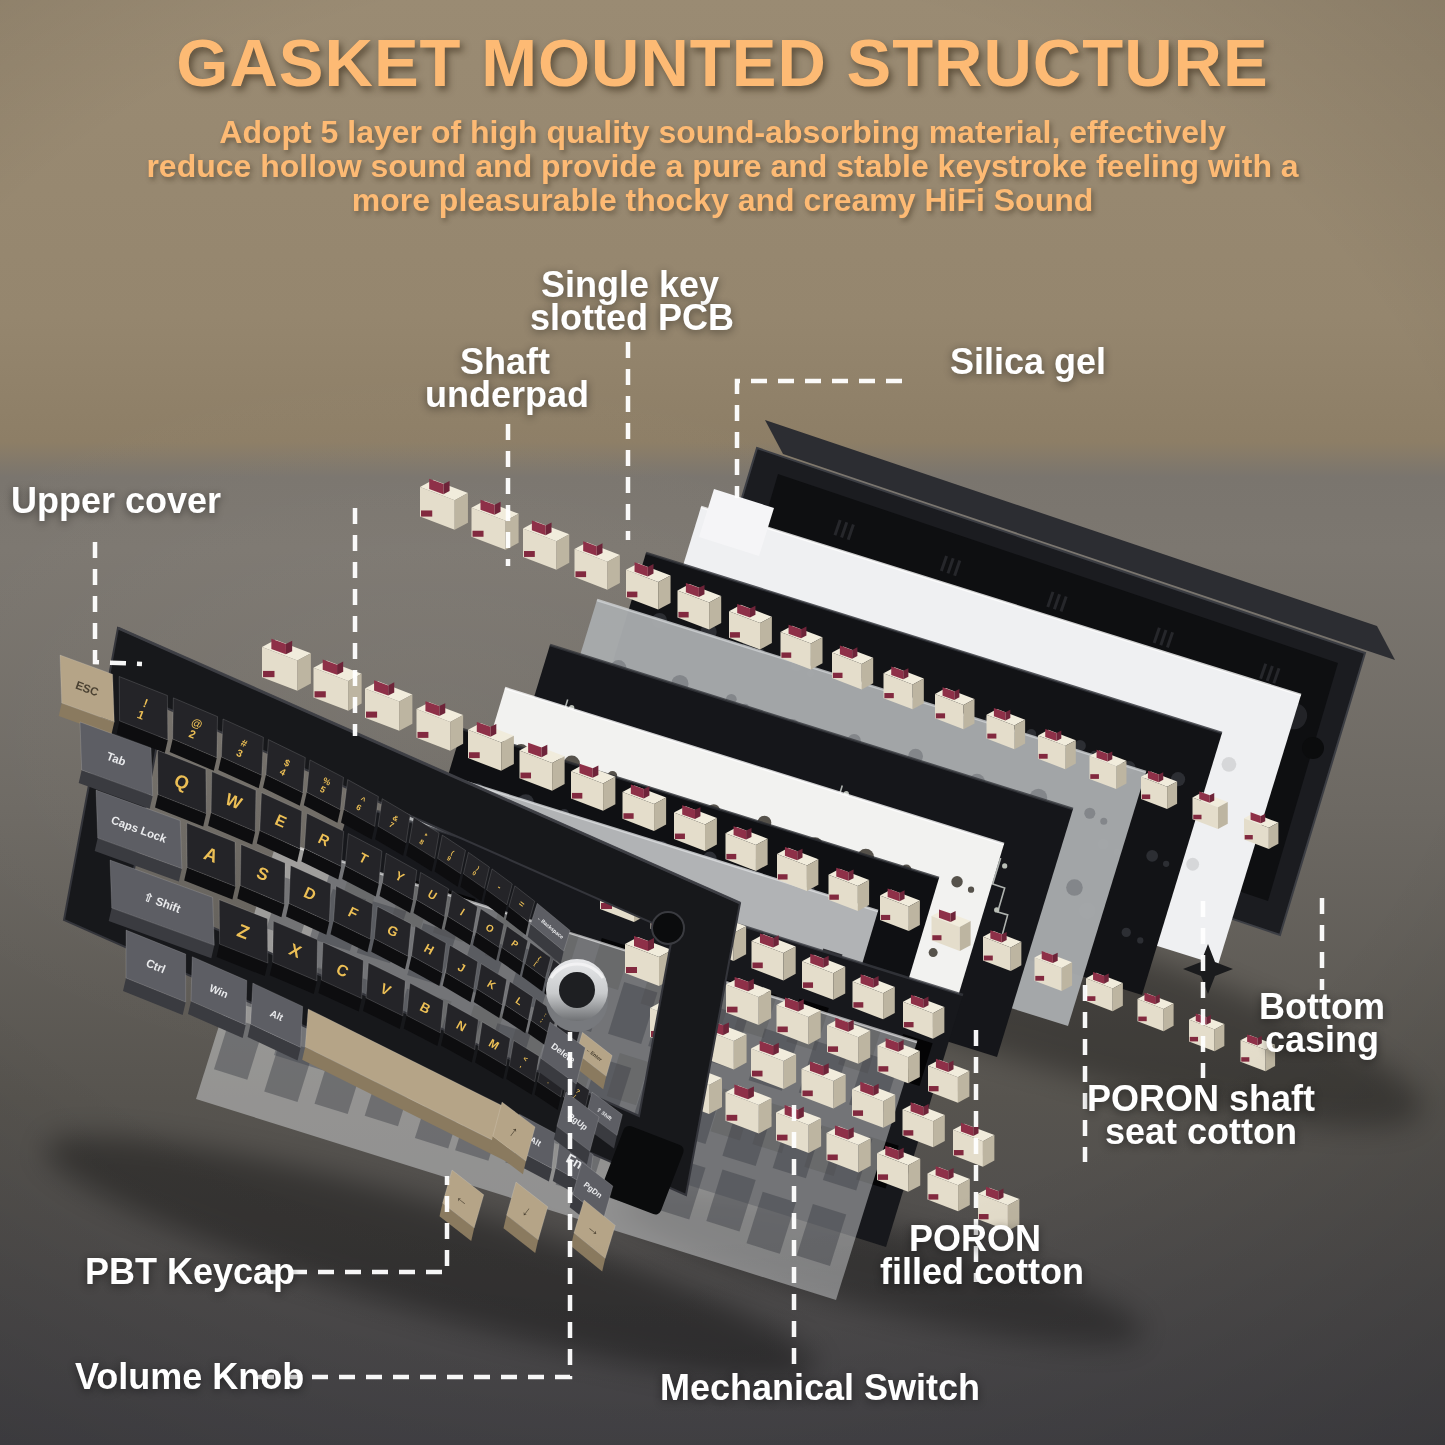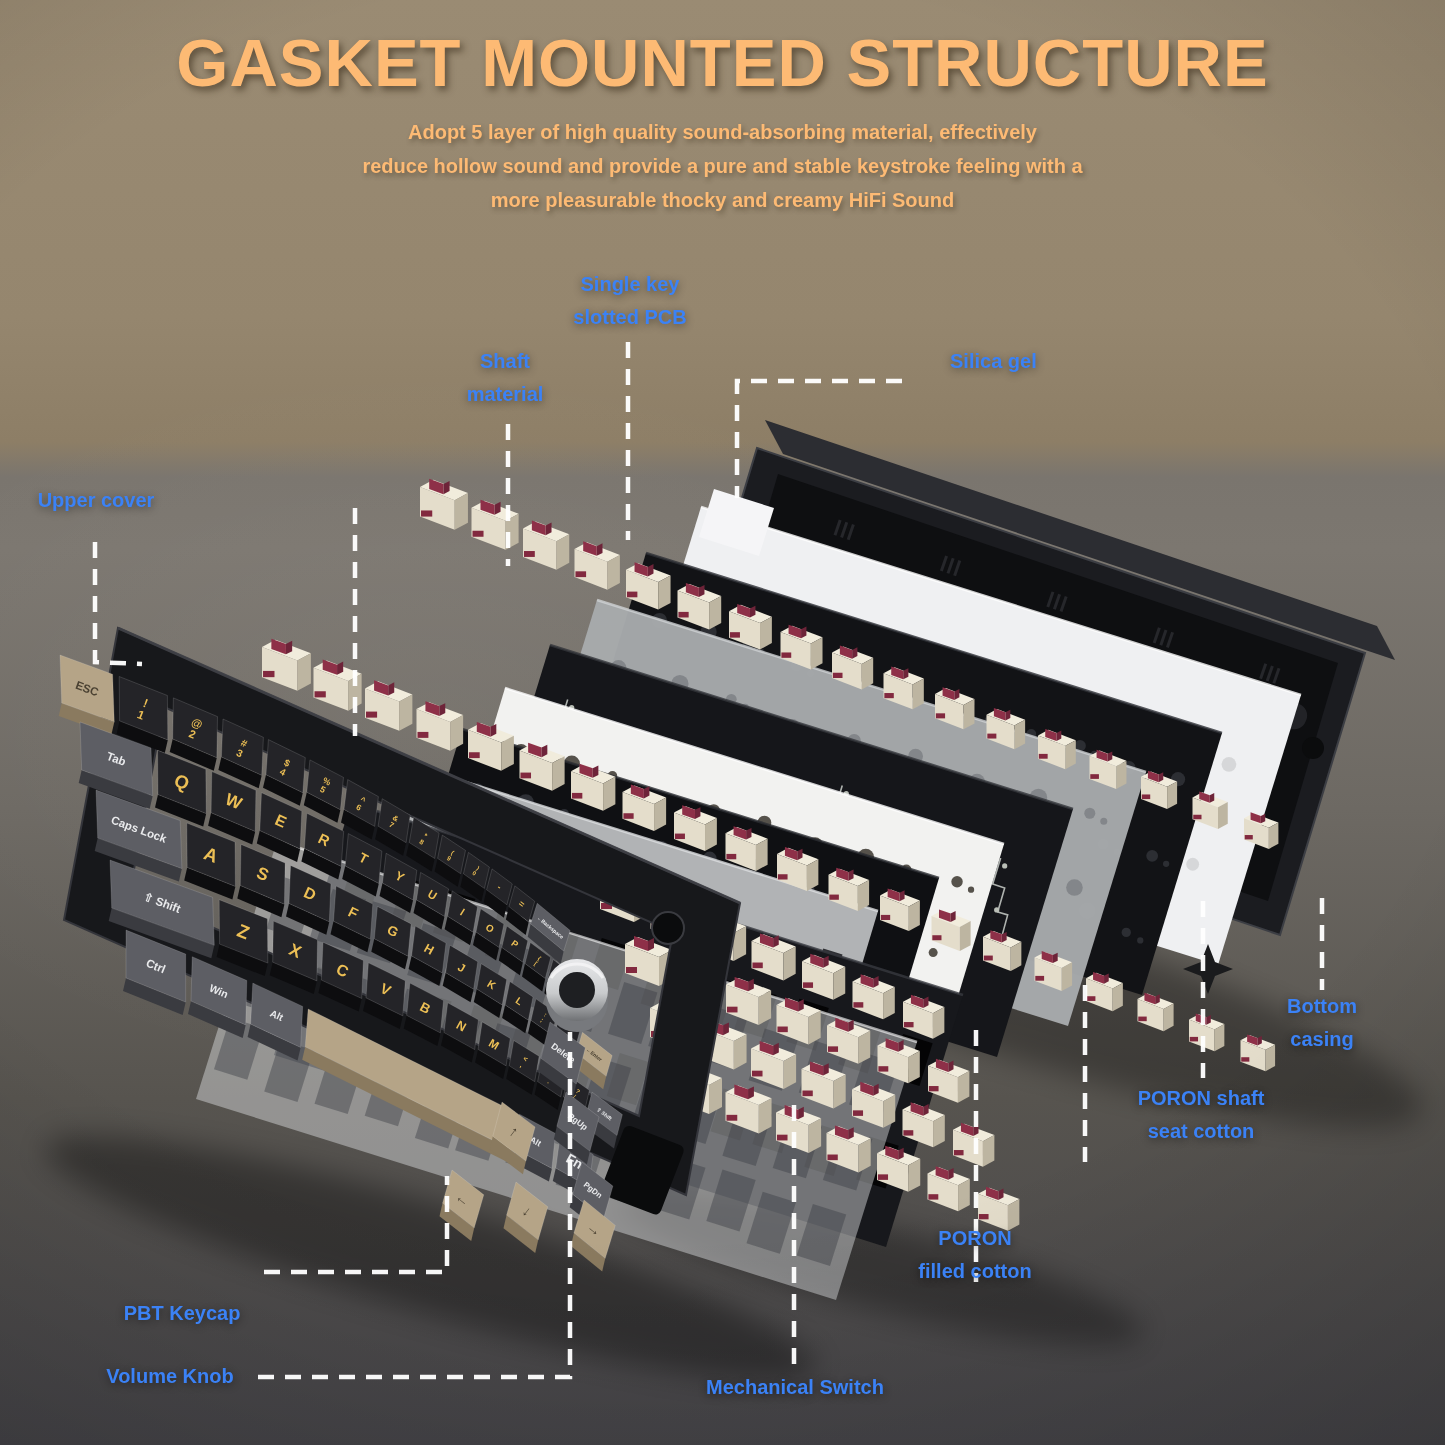--- a/index.html
+++ b/index.html
@@ -10,37 +10,37 @@
         radial-gradient(900px 520px at 30% 50%, rgba(255,255,255,0.05), transparent 70%),
         linear-gradient(180deg,#9a8b73 0%, #95866e 22%, #8d7e66 30.6%, #7a756e 33%,
                         #7c7770 38%, #6d6963 56%, #57544f 76%, #464549 100%);}
   #vignette{position:absolute;inset:0;
       background:radial-gradient(1500px 1150px at 45% 42%, transparent 55%, rgba(0,0,0,0.24) 100%);}
   svg{position:absolute;left:0;top:0;}
   #connectors{pointer-events:none;}
   .hdr{position:absolute;left:0;top:24px;width:1445px;text-align:center;color:#fdba74;}
   .hdr h1{margin:0;font-size:67px;font-weight:700;letter-spacing:1px;
           text-shadow:3px 4px 7px rgba(55,42,24,0.6);}
-  .hdr p{margin:14px 0 0 0;font-size:20px;line-height:34px;font-weight:700;
+  .hdr p{margin:14px 0 0 0;font-size:32px;line-height:34px;font-weight:700;
          text-shadow:2px 3px 5px rgba(55,42,24,0.45);}
-  .callout{position:absolute;color:#3b82f6;font-size:20px;line-height:33px;font-weight:700;
+  .callout{position:absolute;color:#ffffff;font-size:36px;line-height:33px;font-weight:700;
            text-align:center;text-shadow:0 2px 8px rgba(0,0,0,0.45);white-space:nowrap;}
   .callout span{display:block;}
   .align-left{text-align:left;}
   #co-upper{left:11px;top:484px;width:170px;}
   #co-fog{left:239px;top:438px;width:230px;}
   #co-shaft{left:425px;top:345px;width:160px;}
   #co-pcb{left:530px;top:268px;width:200px;}
   #co-silica{left:908px;top:345px;width:170px;margin-left:42px;}
   #co-casing{left:1242px;top:990px;width:160px;}
   #co-seat{left:1086px;top:1082px;width:230px;}
   #co-pet{left:1000px;top:1170px;width:170px;}
   #co-fill{left:880px;top:1222px;width:190px;}
   #co-mech{left:660px;top:1371px;width:270px;}
-  #co-pbt{left:97px;top:1255px;width:170px;margin-top:42px;}
+  #co-pbt{left:85px;top:1255px;width:170px;}
   #co-vol{left:75px;top:1360px;width:190px;}
 </style>
 </head>
 <body>
 
 <div id="stage">
   <div id="bg"></div>
 
   <svg id="scene" width="1445" height="1445" viewBox="0 0 1445 1445">
       <defs>
@@ -1323,21 +1323,21 @@
       <span>reduce hollow sound and provide a pure and stable keystroke feeling with a</span><br>
       <span>more pleasurable thocky and creamy HiFi Sound</span>
     </p>
   </div>
 
   <div class="callout" id="co-upper">
     <span>Upper cover</span>
     </div>
   <div class="callout" id="co-shaft">
     <span>Shaft</span>
-    <span>material</span>
+    <span>underpad</span>
     </div>
   <div class="callout" id="co-pcb">
     <span>Single key</span>
     <span>slotted PCB</span>
     </div>
   <div class="callout align-left" id="co-silica">
     <span>Silica gel</span>
     </div>
   <div class="callout" id="co-casing">
     <span>Bottom</span>

